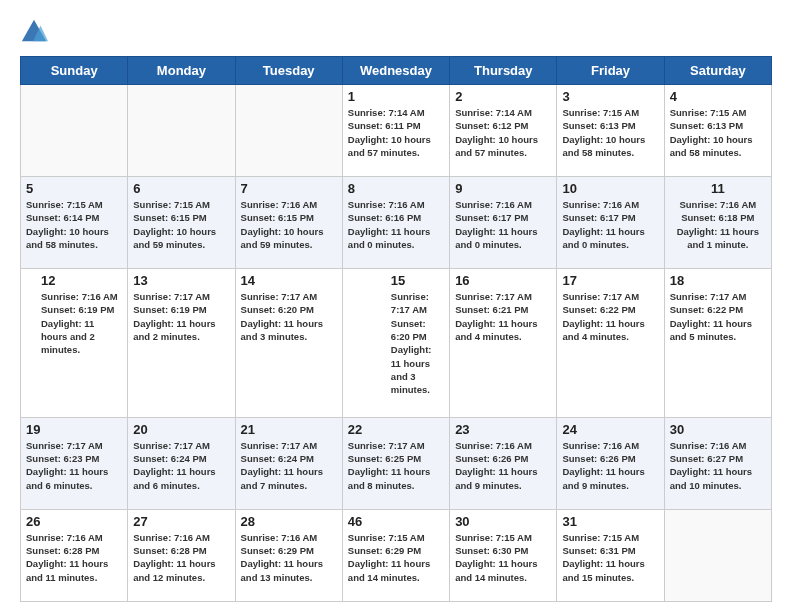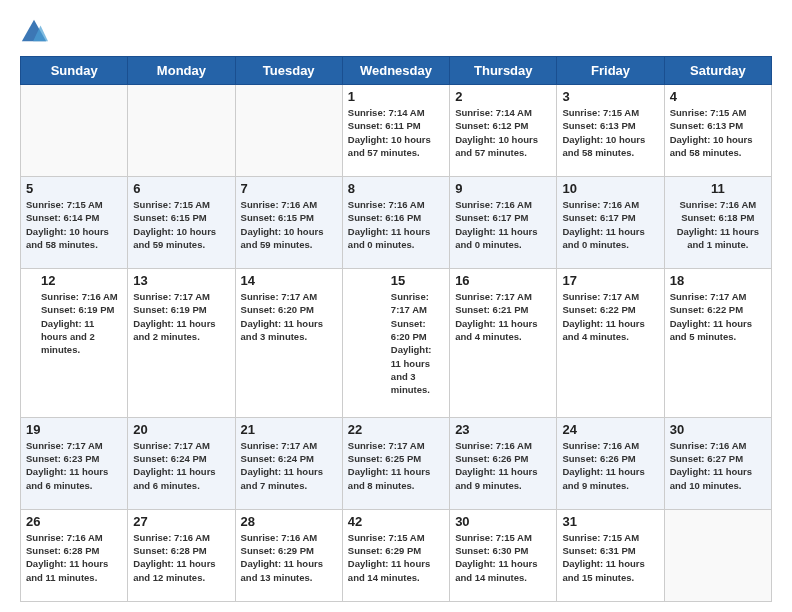--- a/index.html
+++ b/index.html
@@ -308,21 +308,21 @@
 Sunset: 6:28 PM
 Daylight: 11 hours and 12 minutes.</div>
           </td>
           <td style="background-color: rgb(255, 255, 255);">
             <div class="day-number">28</div>
             <div class="day-info" style="white-space: pre-line;">Sunrise: 7:16 AM
 Sunset: 6:29 PM
 Daylight: 11 hours and 13 minutes.</div>
           </td>
           <td style="background-color: rgb(255, 255, 255);">
-            <div class="day-number">42</div>
+            <div class="day-number">46</div>
             <div class="day-info" style="white-space: pre-line;">Sunrise: 7:15 AM
 Sunset: 6:29 PM
 Daylight: 11 hours and 14 minutes.</div>
           </td>
           <td style="background-color: rgb(255, 255, 255);">
             <div class="day-number">30</div>
             <div class="day-info" style="white-space: pre-line;">Sunrise: 7:15 AM
 Sunset: 6:30 PM
 Daylight: 11 hours and 14 minutes.</div>
           </td>

